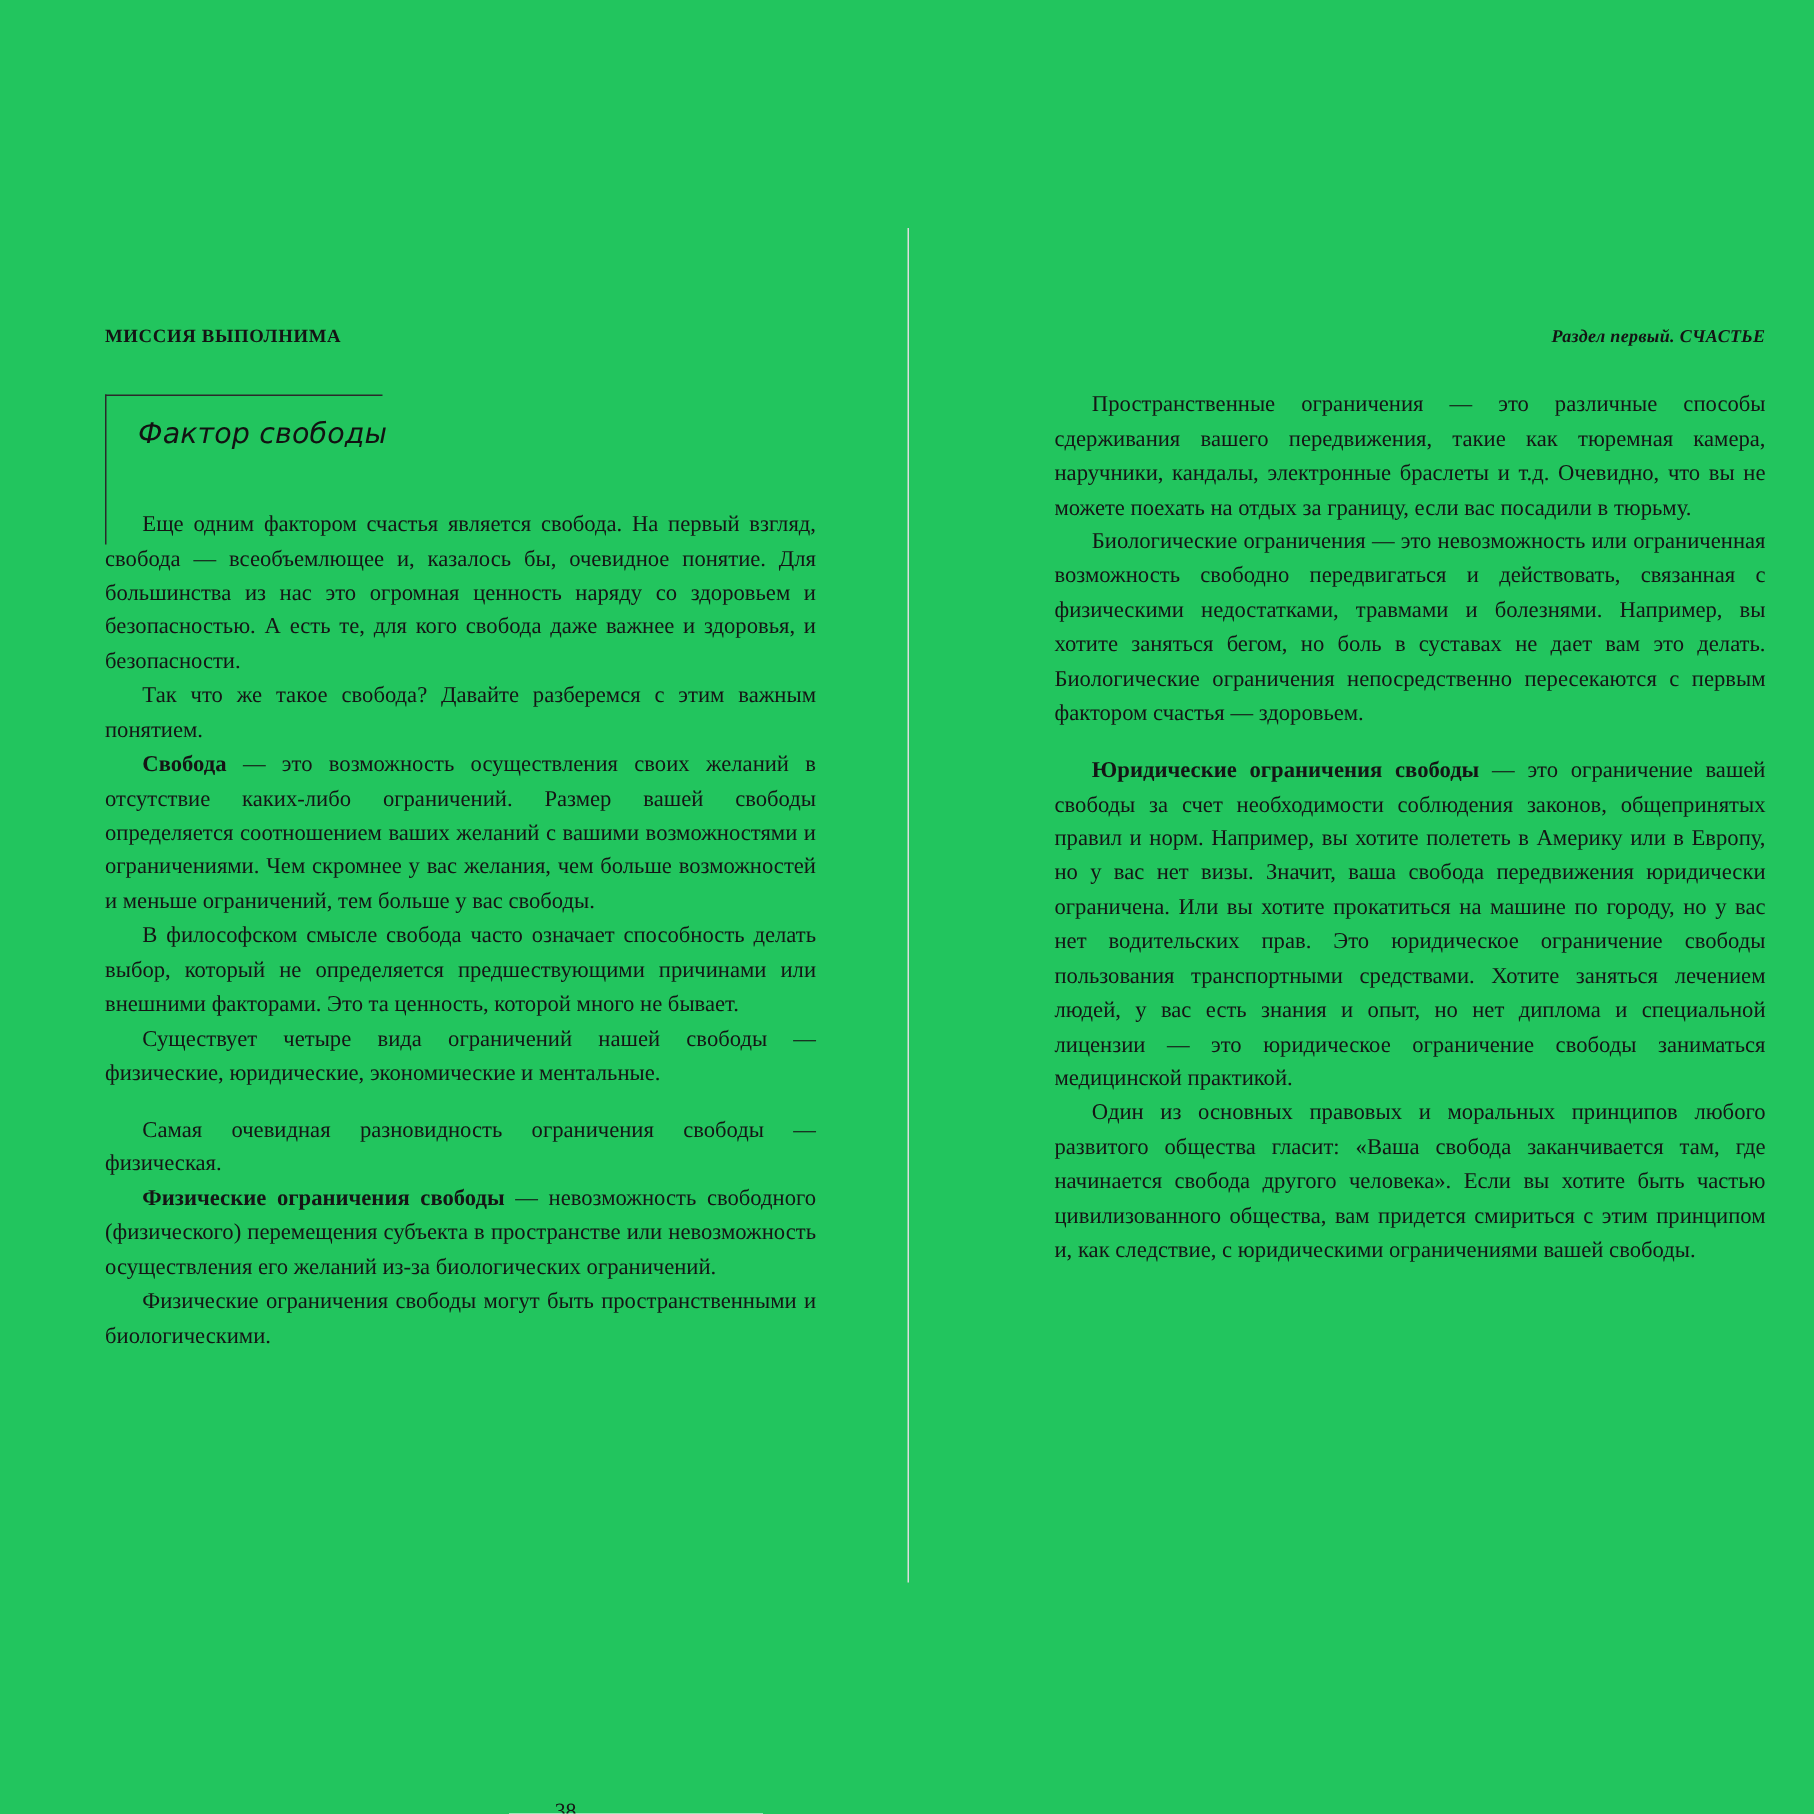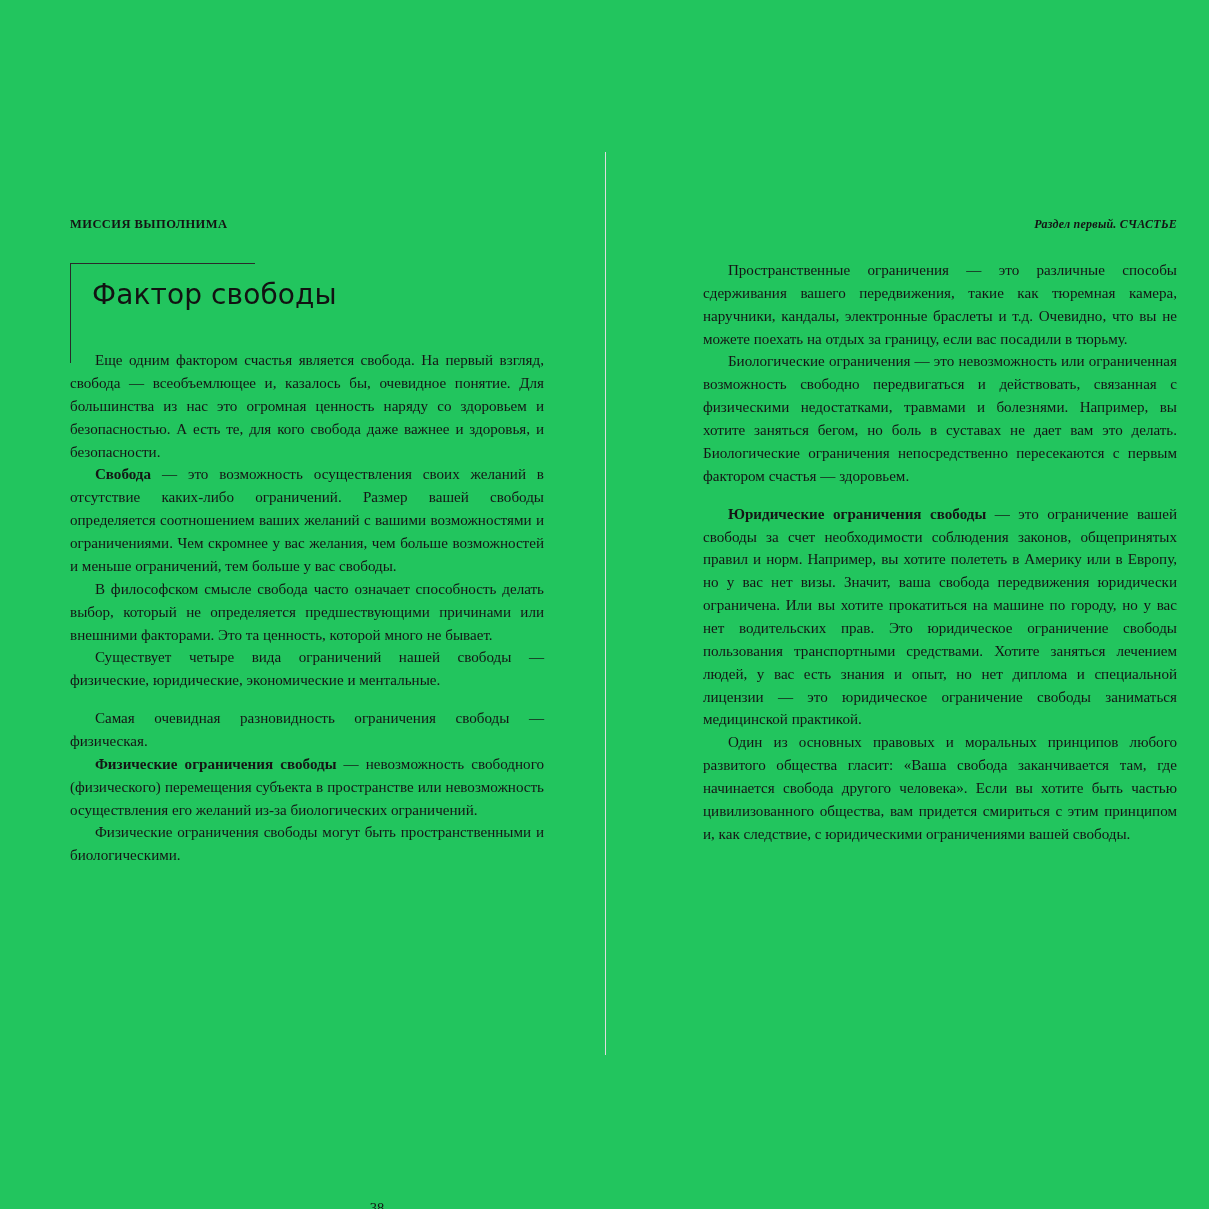--- a/index.html
+++ b/index.html
@@ -102,27 +102,28 @@
   .chapter-rule-left {
     position: absolute;
     left: 0;
     top: 0;
     width: 1px;
     height: 100px;
     background: #2a2a2a;
   }
   .chapter-title {
     font-family: "DejaVu Sans", "Liberation Sans", sans-serif;
-    font-size: 28px;
+    font-size: 19px;
     font-weight: 400;
     letter-spacing: 0.004em;
     color: #121212;
     line-height: 1.15;
     margin: 0;
     padding: 2px 0 0 0;
+    font-style: italic;
   }
 
   .after-heading { margin-top: 32px; }
 
   
   .folio {
     position: absolute;
     width: 474px;
     text-align: center;
     font-size: 14.5px;
@@ -145,20 +146,21 @@
 
 
       <div class="chapter-block">
         <div class="chapter-rule-top" style="background: rgb(42, 42, 42);"></div>
         <div class="chapter-rule-left" style="background: rgb(42, 42, 42);"></div>
         <h2 class="chapter-title">Фактор свободы</h2>
       </div>
 
       <div class="after-heading">
           <p>Еще одним фактором счастья является свобода. На первый взгляд, свобода — всеобъемлющее и, казалось бы, очевидное понятие. Для большинства из нас это огромная ценность наряду со здоровьем и безопасностью. А есть те, для кого свобода даже важнее и здоровья, и безопасности.</p>
+          <p>Так что же такое свобода? Давайте разберемся с этим важным понятием.</p>
           <p><span class="lead">Свобода</span> — это возможность осуществления своих желаний в отсутствие каких-либо ограничений. Размер вашей свободы определяется соотношением ваших желаний с вашими возможностями и ограничениями. Чем скромнее у вас желания, чем больше возможностей и меньше ограничений, тем больше у вас свободы.</p>
           <p>В философском смысле свобода часто означает способность делать выбор, который не определяется предшествующими причинами или внешними факторами. Это та ценность, которой много не бывает.</p>
           <p>Существует четыре вида ограничений нашей свободы — физические, юридические, экономические и ментальные.</p>
           <p class="gap-before">Самая очевидная разновидность ограничения свободы — физическая.</p>
           <p><span class="lead">Физические ограничения свободы</span> — невозможность свободного (физического) перемещения субъекта в пространстве или невозможность осуществления его желаний из-за биологических ограничений.</p>
           <p>Физические ограничения свободы могут быть пространственными и биологическими.</p>
         </div>
     </div>
 
     <div class="folio folio-left">38</div>

